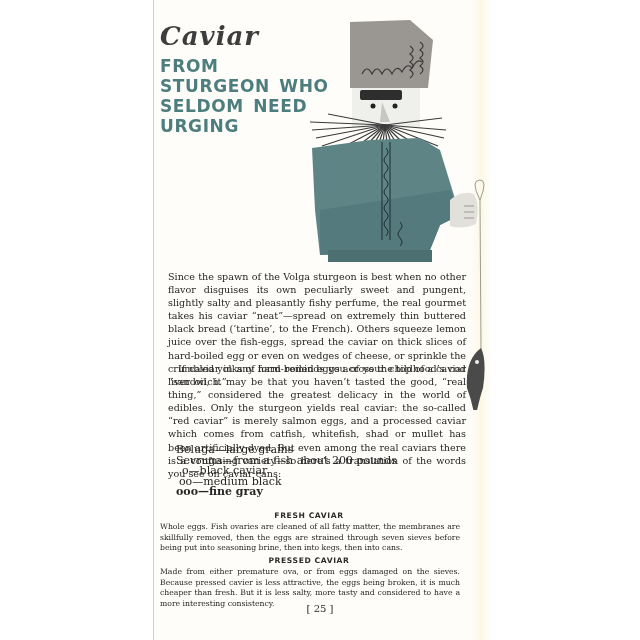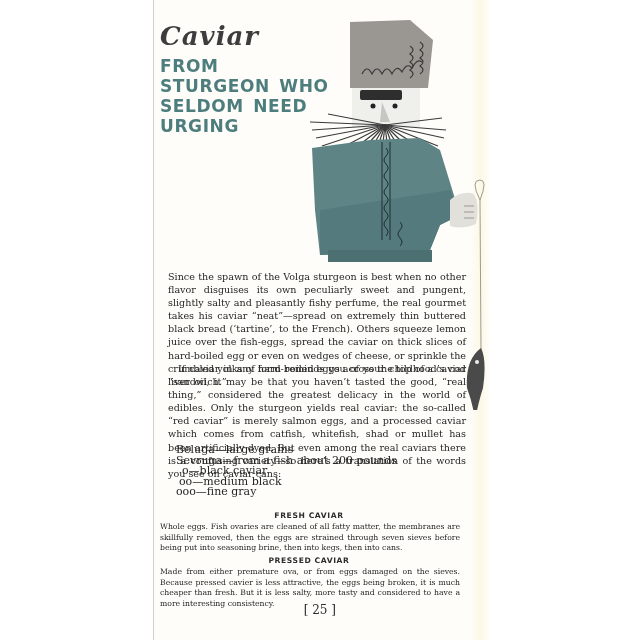--- a/index.html
+++ b/index.html
@@ -73,21 +73,21 @@
       font-family: "DejaVu Serif", serif;
       font-size: 11px;
       line-height: 10.6px;
       color: #262626;
       margin: 0;
       padding: 0;
       list-style: none;
     }
     .glossary li.indent1 { padding-left: 6px; }
     .glossary li.indent2 { padding-left: 3px; }
-    .glossary li.indent3 { padding-left: 0px; }
+    .glossary li.indent3 { padding-left: 0px; font-weight: bold; }
     .section-head {
       position: absolute;
       left: 160px;
       width: 298px;
       text-align: center;
       font-family: "DejaVu Sans", sans-serif;
       font-weight: bold;
       font-size: 7.6px;
       letter-spacing: 0.6px;
       color: #2c2c2c;
@@ -102,26 +102,26 @@
       font-size: 7.7px;
       line-height: 10.5px;
       color: #262626;
       text-align: justify;
       margin: 0;
     }
     .s-fresh { top: 522px; }
     .s-pressed { top: 567px; }
     .page-number {
       position: absolute;
-      left: 276px;
+      left: 290px;
       top: 603px;
       width: 60px;
-      text-align: right;
-      font-family: "DejaVu Serif", serif;
-      font-size: 12px;
+      text-align: center;
+      font-family: "DejaVu Serif", serif;
+      font-size: 10px;
       color: #2a2a2a;
     }
     .illustration {
       position: absolute;
       left: 300px;
       top: 10px;
       width: 200px;
       height: 400px;
     }
   </style>

